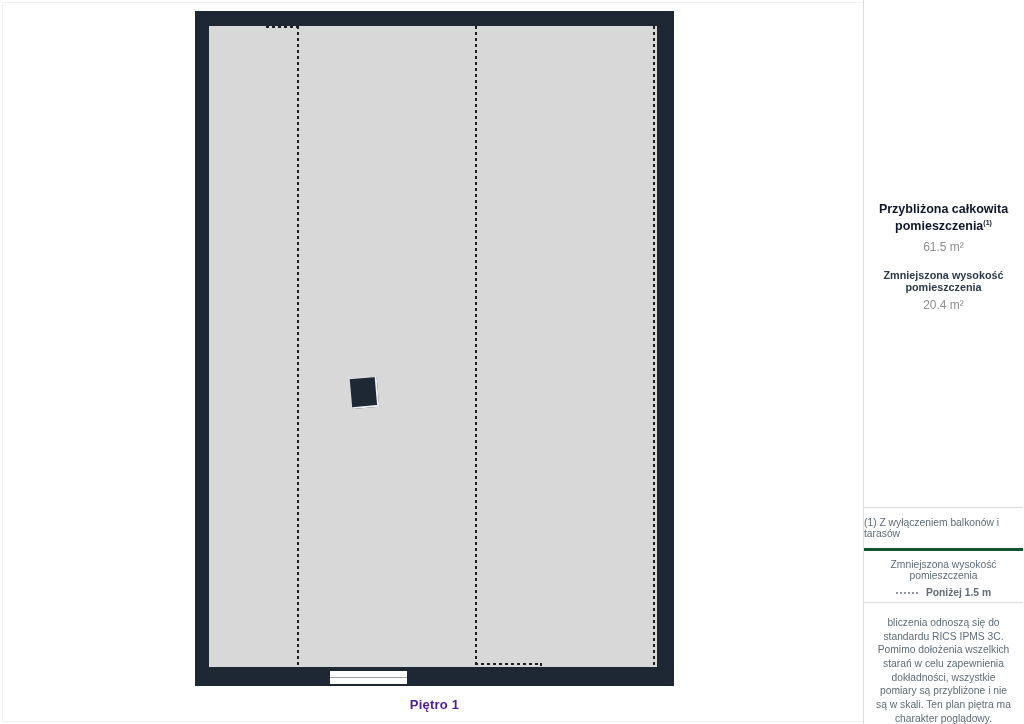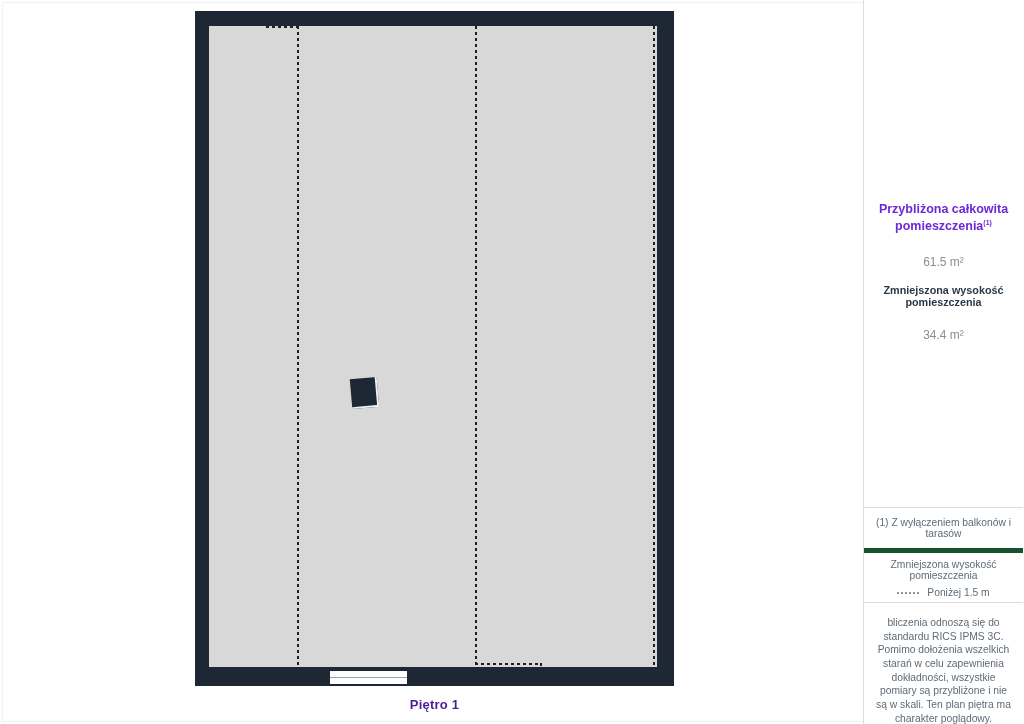--- a/index.html
+++ b/index.html
@@ -27,30 +27,30 @@
   .window{position:absolute;left:135px;top:660px;width:77px;height:13px;background:#ffffff;}
   .window-line{position:absolute;left:0;right:0;top:6px;height:1px;background:#9aa0a6;}
   .floor-label{position:absolute;left:195px;top:697px;width:479px;text-align:center;
     font-size:13px;font-weight:bold;color:#4c1d95;letter-spacing:0.2px;}
 
   
   .panel{position:absolute;left:863px;top:0;width:159px;height:724px;border-left:1px solid #dcdcdc;background:#fff;}
   .sec{position:absolute;left:0;right:0;}
   .sec-summary{top:0;height:507px;border-bottom:1px solid #dcdcdc;}
   .summary-inner{position:absolute;top:201px;left:0;right:0;text-align:center;}
-  .sum-title{font-size:12.5px;font-weight:bold;color:#6d28d9;line-height:1.35;}
+  .sum-title{font-size:12.5px;font-weight:bold;color:#0f172a;line-height:1.35;}
   .sum-title sup{font-size:7px;}
-  .sum-value{font-size:12px;color:#8e8e8e;margin-top:20px;}
+  .sum-value{font-size:12px;color:#8e8e8e;margin-top:5px;}
   .sum-sub{font-size:10.8px;font-weight:bold;color:#2b3847;margin-top:15px;}
-  .sec-footnote{top:507px;height:41px;border-bottom:5px solid #14532d;
+  .sec-footnote{top:507px;height:41px;border-bottom:3px solid #14532d;
     display:flex;align-items:center;justify-content:center;
-    font-size:10.3px;color:#5f6b76;text-align:center;}
+    font-size:10.3px;color:#5f6b76;text-align:left;}
   .sec-legend{top:548px;height:55px;border-bottom:1px solid #dcdcdc;
     font-size:10.3px;color:#5f6b76;text-align:center;padding-top:11px;box-sizing:border-box;}
-  .legend-row{display:flex;align-items:center;justify-content:center;gap:7px;margin-top:6px;}
+  .legend-row{display:flex;align-items:center;justify-content:center;gap:7px;margin-top:6px;font-weight:bold;}
   .legend-swatch{width:23px;height:2px;
     background:repeating-linear-gradient(to right,#8f959b 0 2px,transparent 2px 4px);}
   .sec-disclaimer{top:603px;bottom:16px;padding-top:13px;text-align:center;}
   .disclaimer-text{width:136px;margin:0 auto;font-size:10.3px;line-height:1.33;color:#5f6b76;}
 </style>
 </head>
 <body>
 
 <div class="page-frame"></div>
 
@@ -73,21 +73,21 @@
 <div class="panel">
 
   <div class="sec sec-summary">
     <div class="summary-inner">
       <div class="sum-title">
         <span>Przybliżona całkowita</span><br>
         <span>pomieszczenia</span><sup>(1)</sup>
       </div>
       <div class="sum-value">61.5 m²</div>
       <div class="sum-sub">Zmniejszona wysokość pomieszczenia</div>
-      <div class="sum-value">34.4 m²</div>
+      <div class="sum-value">20.4 m²</div>
     </div>
   </div>
 
   <div class="sec sec-footnote">
     <span>(1) Z wyłączeniem balkonów i tarasów</span>
   </div>
 
   <div class="sec sec-legend">
     <div>Zmniejszona wysokość pomieszczenia</div>
     <div class="legend-row">

